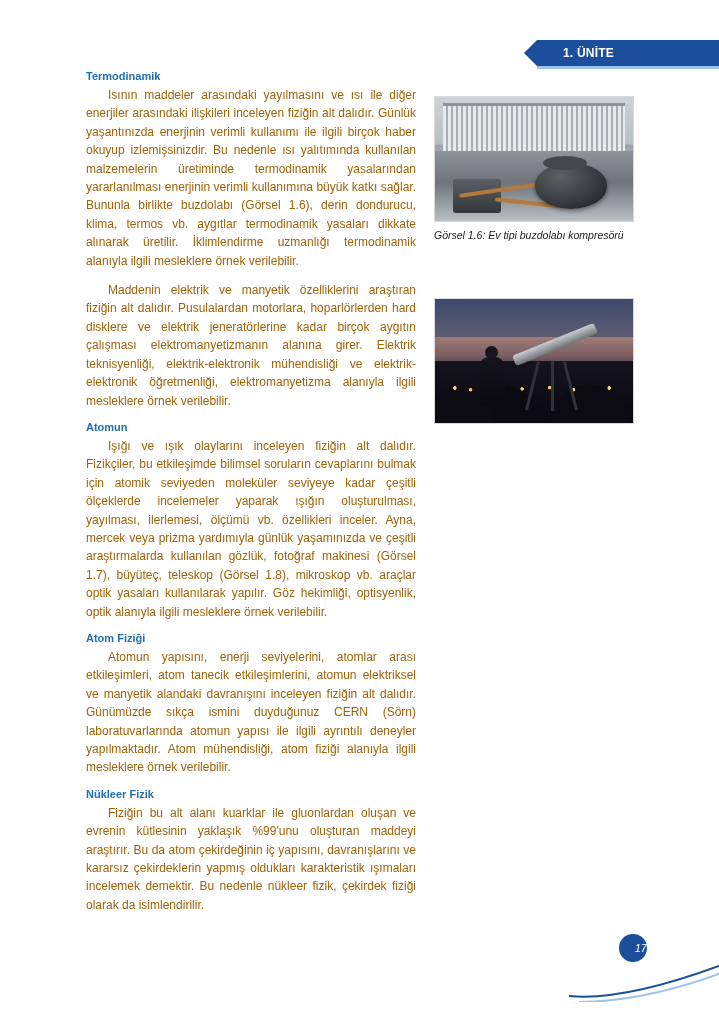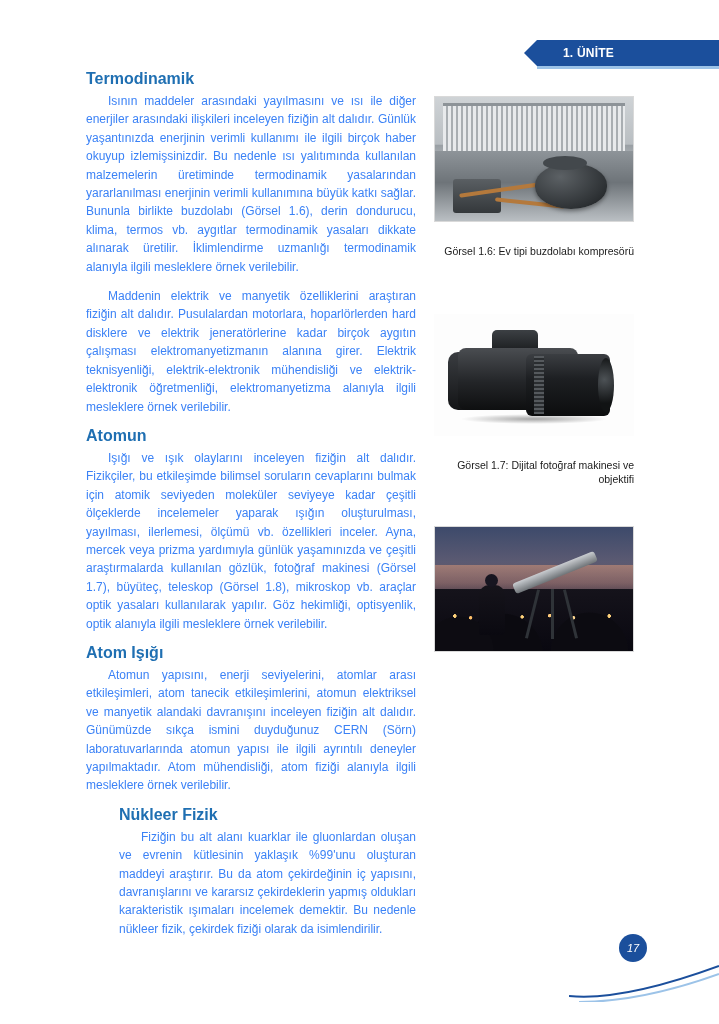--- a/index.html
+++ b/index.html
@@ -74,51 +74,52 @@
   }
   .col-figs {
     position: absolute;
     left: 348px;
     top: 26px;
     width: 200px;
   }
 
   h2.section-title {
     color: #1f6fb2;
-    font-size: 16px;
+    font-size: 11px;
     font-weight: bold;
     margin: 0 0 4px 0;
     padding: 0;
   }
   .block { margin-bottom: 11px; }
-  .block:last-child { margin-bottom: 0; margin-left: 33px; }
+  .block:last-child { margin-bottom: 0; }
   p.body {
     margin: 0;
     font-size: 12px;
     line-height: 18.4px;
-    color: #3b82f6;
+    color: #a16207;
     text-align: justify;
     text-indent: 22px;
     hyphens: none;
   }
 
   
   .figure { margin-bottom: 22px; }
   .figure .frame {
     width: 200px;
     border: 1px solid #d9d9d9;
     box-sizing: border-box;
     overflow: hidden;
     position: relative;
   }
   .figure .caption {
-    margin-top: 22px;
+    margin-top: 6px;
     font-size: 10.5px;
+    font-style: italic;
     color: #1a1a1a;
-    text-align: right;
+    text-align: left;
     line-height: 14px;
   }
 
   
   .fig-fridge {
     height: 126px;
     background: linear-gradient(180deg,#cfd3d6 0%,#b9bec2 38%,#9aa0a5 39%,#c3c8cb 60%,#d7dadd 100%);
   }
   .fridge-coils {
     position: absolute;
@@ -271,21 +272,21 @@
     right: 72px;
     bottom: 62px;
     width: 28px;
     height: 28px;
     border-radius: 50%;
     background: #1b4f9c;
     color: #fff;
     font-size: 11px;
     display: flex;
     align-items: center;
-    justify-content: center;
+    justify-content: flex-end;
     font-style: italic;
   }
   .footer-swoosh {
     position: absolute;
     right: 0;
     bottom: 22px;
     width: 150px;
     height: 40px;
     overflow: hidden;
   }
@@ -313,21 +314,21 @@
       <div class="block">
         <p class="body">Maddenin elektrik ve manyetik özelliklerini araştıran fiziğin alt dalıdır. Pusulalardan motorlara, hoparlörlerden hard disklere ve elektrik jeneratörlerine kadar birçok aygıtın çalışması elektromanyetizmanın alanına girer. Elektrik teknisyenliği, elektrik-elektronik mühendisliği ve elektrik-elektronik öğretmenliği, elektromanyetizma alanıyla ilgili mesleklere örnek verilebilir.</p>
       </div>
 
       <div class="block">
         <h2 class="section-title">Atomun</h2>
         <p class="body">Işığı ve ışık olaylarını inceleyen fiziğin alt dalıdır. Fizikçiler, bu etkileşimde bilimsel soruların cevaplarını bulmak için atomik seviyeden moleküler seviyeye kadar çeşitli ölçeklerde incelemeler yaparak ışığın oluşturulması, yayılması, ilerlemesi, ölçümü vb. özellikleri inceler. Ayna, mercek veya prizma yardımıyla günlük yaşamınızda ve çeşitli araştırmalarda kullanılan gözlük, fotoğraf makinesi (Görsel 1.7), büyüteç, teleskop (Görsel 1.8), mikroskop vb. araçlar optik yasaları kullanılarak yapılır. Göz hekimliği, optisyenlik, optik alanıyla ilgili mesleklere örnek verilebilir.</p>
       </div>
 
       <div class="block">
-        <h2 class="section-title">Atom Işığı</h2>
+        <h2 class="section-title">Atom Fiziği</h2>
         <p class="body">Atomun yapısını, enerji seviyelerini, atomlar arası etkileşimleri, atom tanecik etkileşimlerini, atomun elektriksel ve manyetik alandaki davranışını inceleyen fiziğin alt dalıdır. Günümüzde sıkça ismini duyduğunuz CERN (Sörn) laboratuvarlarında atomun yapısı ile ilgili ayrıntılı deneyler yapılmaktadır. Atom mühendisliği, atom fiziği alanıyla ilgili mesleklere örnek verilebilir.</p>
       </div>
 
       <div class="block">
         <h2 class="section-title">Nükleer Fizik</h2>
         <p class="body">Fiziğin bu alt alanı kuarklar ile gluonlardan oluşan ve evrenin kütlesinin yaklaşık %99'unu oluşturan maddeyi araştırır. Bu da atom çekirdeğinin iç yapısını, davranışlarını ve kararsız çekirdeklerin yapmış oldukları karakteristik ışımaları incelemek demektir. Bu nedenle nükleer fizik, çekirdek fiziği olarak da isimlendirilir.</p>
       </div>
 
     </div>
 
@@ -339,33 +340,20 @@
           <div class="fridge-body">
             <div class="motorblock"></div>
             <div class="pipe1"></div>
             <div class="pipe2"></div>
             <div class="compressor"></div>
           </div>
         </div>
         <figcaption class="caption">Görsel 1.6: Ev tipi buzdolabı kompresörü</figcaption>
       </figure>
 
-      <figure class="figure" style="margin:0 0 40px 0;">
-        <div class="frame fig-camera" style="border:none;height:122px;">
-          <div class="frame-inner">
-            <div class="cam-shadow"></div>
-            <div class="cam-grip"></div>
-            <div class="cam-prism"></div>
-            <div class="cam-body"></div>
-            <div class="cam-lens"></div>
-            <div class="cam-ring"></div>
-          </div>
-        </div>
-        <figcaption class="caption">Görsel 1.7: Dijital fotoğraf makinesi ve objektifi</figcaption>
-      </figure>
 
       <figure class="figure" style="margin:0;">
         <div class="frame fig-tele">
           <div class="tele-sky-glow"></div>
           <div class="tele-trees"></div>
           <div class="tele-lights"></div>
           <div class="tele-tube"></div>
           <div class="tele-tripod">
             <i></i>
             <i></i>

